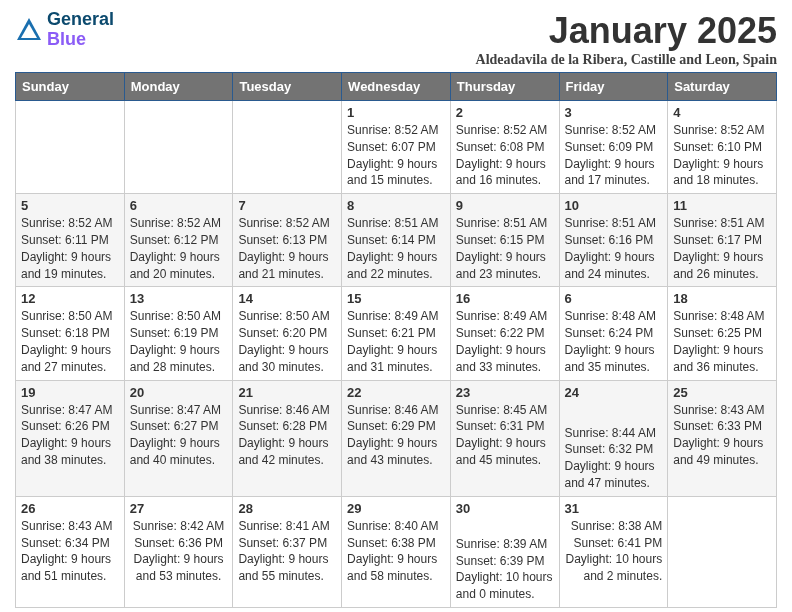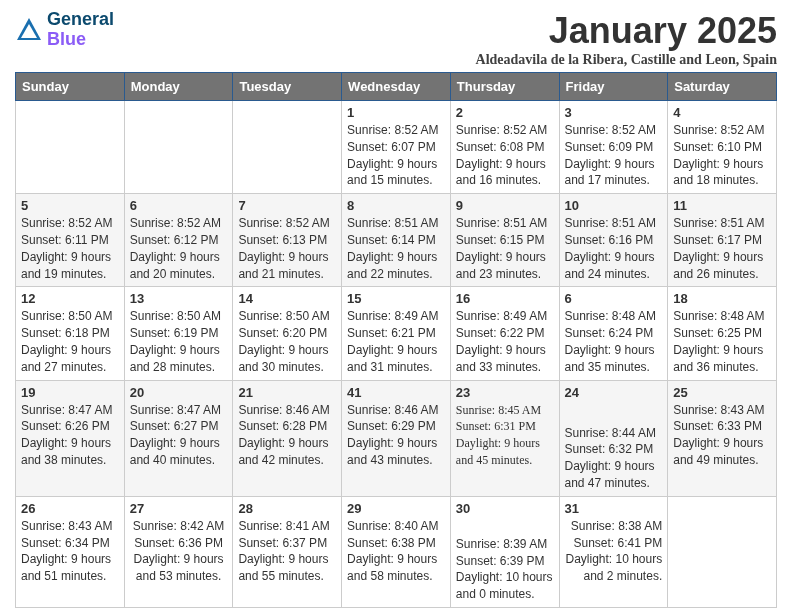--- a/index.html
+++ b/index.html
@@ -274,29 +274,29 @@
 and 40 minutes.</div>
           </td>
           <td>
             <div class="day-number">21</div>
             <div class="day-info" style="white-space: pre-line;">Sunrise: 8:46 AM
 Sunset: 6:28 PM
 Daylight: 9 hours
 and 42 minutes.</div>
           </td>
           <td>
-            <div class="day-number">41</div>
+            <div class="day-number">22</div>
             <div class="day-info" style="white-space: pre-line;">Sunrise: 8:46 AM
 Sunset: 6:29 PM
 Daylight: 9 hours
 and 43 minutes.</div>
           </td>
           <td>
             <div class="day-number">23</div>
-            <div class="day-info" style="white-space: pre-line; font-family: Liberation Serif, serif;">Sunrise: 8:45 AM
+            <div class="day-info" style="white-space: pre-line;">Sunrise: 8:45 AM
 Sunset: 6:31 PM
 Daylight: 9 hours
 and 45 minutes.</div>
           </td>
           <td>
             <div class="day-number">24</div>
             <div class="day-info" style="white-space: pre-line; margin-top: 25px;">Sunrise: 8:44 AM
 Sunset: 6:32 PM
 Daylight: 9 hours
 and 47 minutes.</div>

